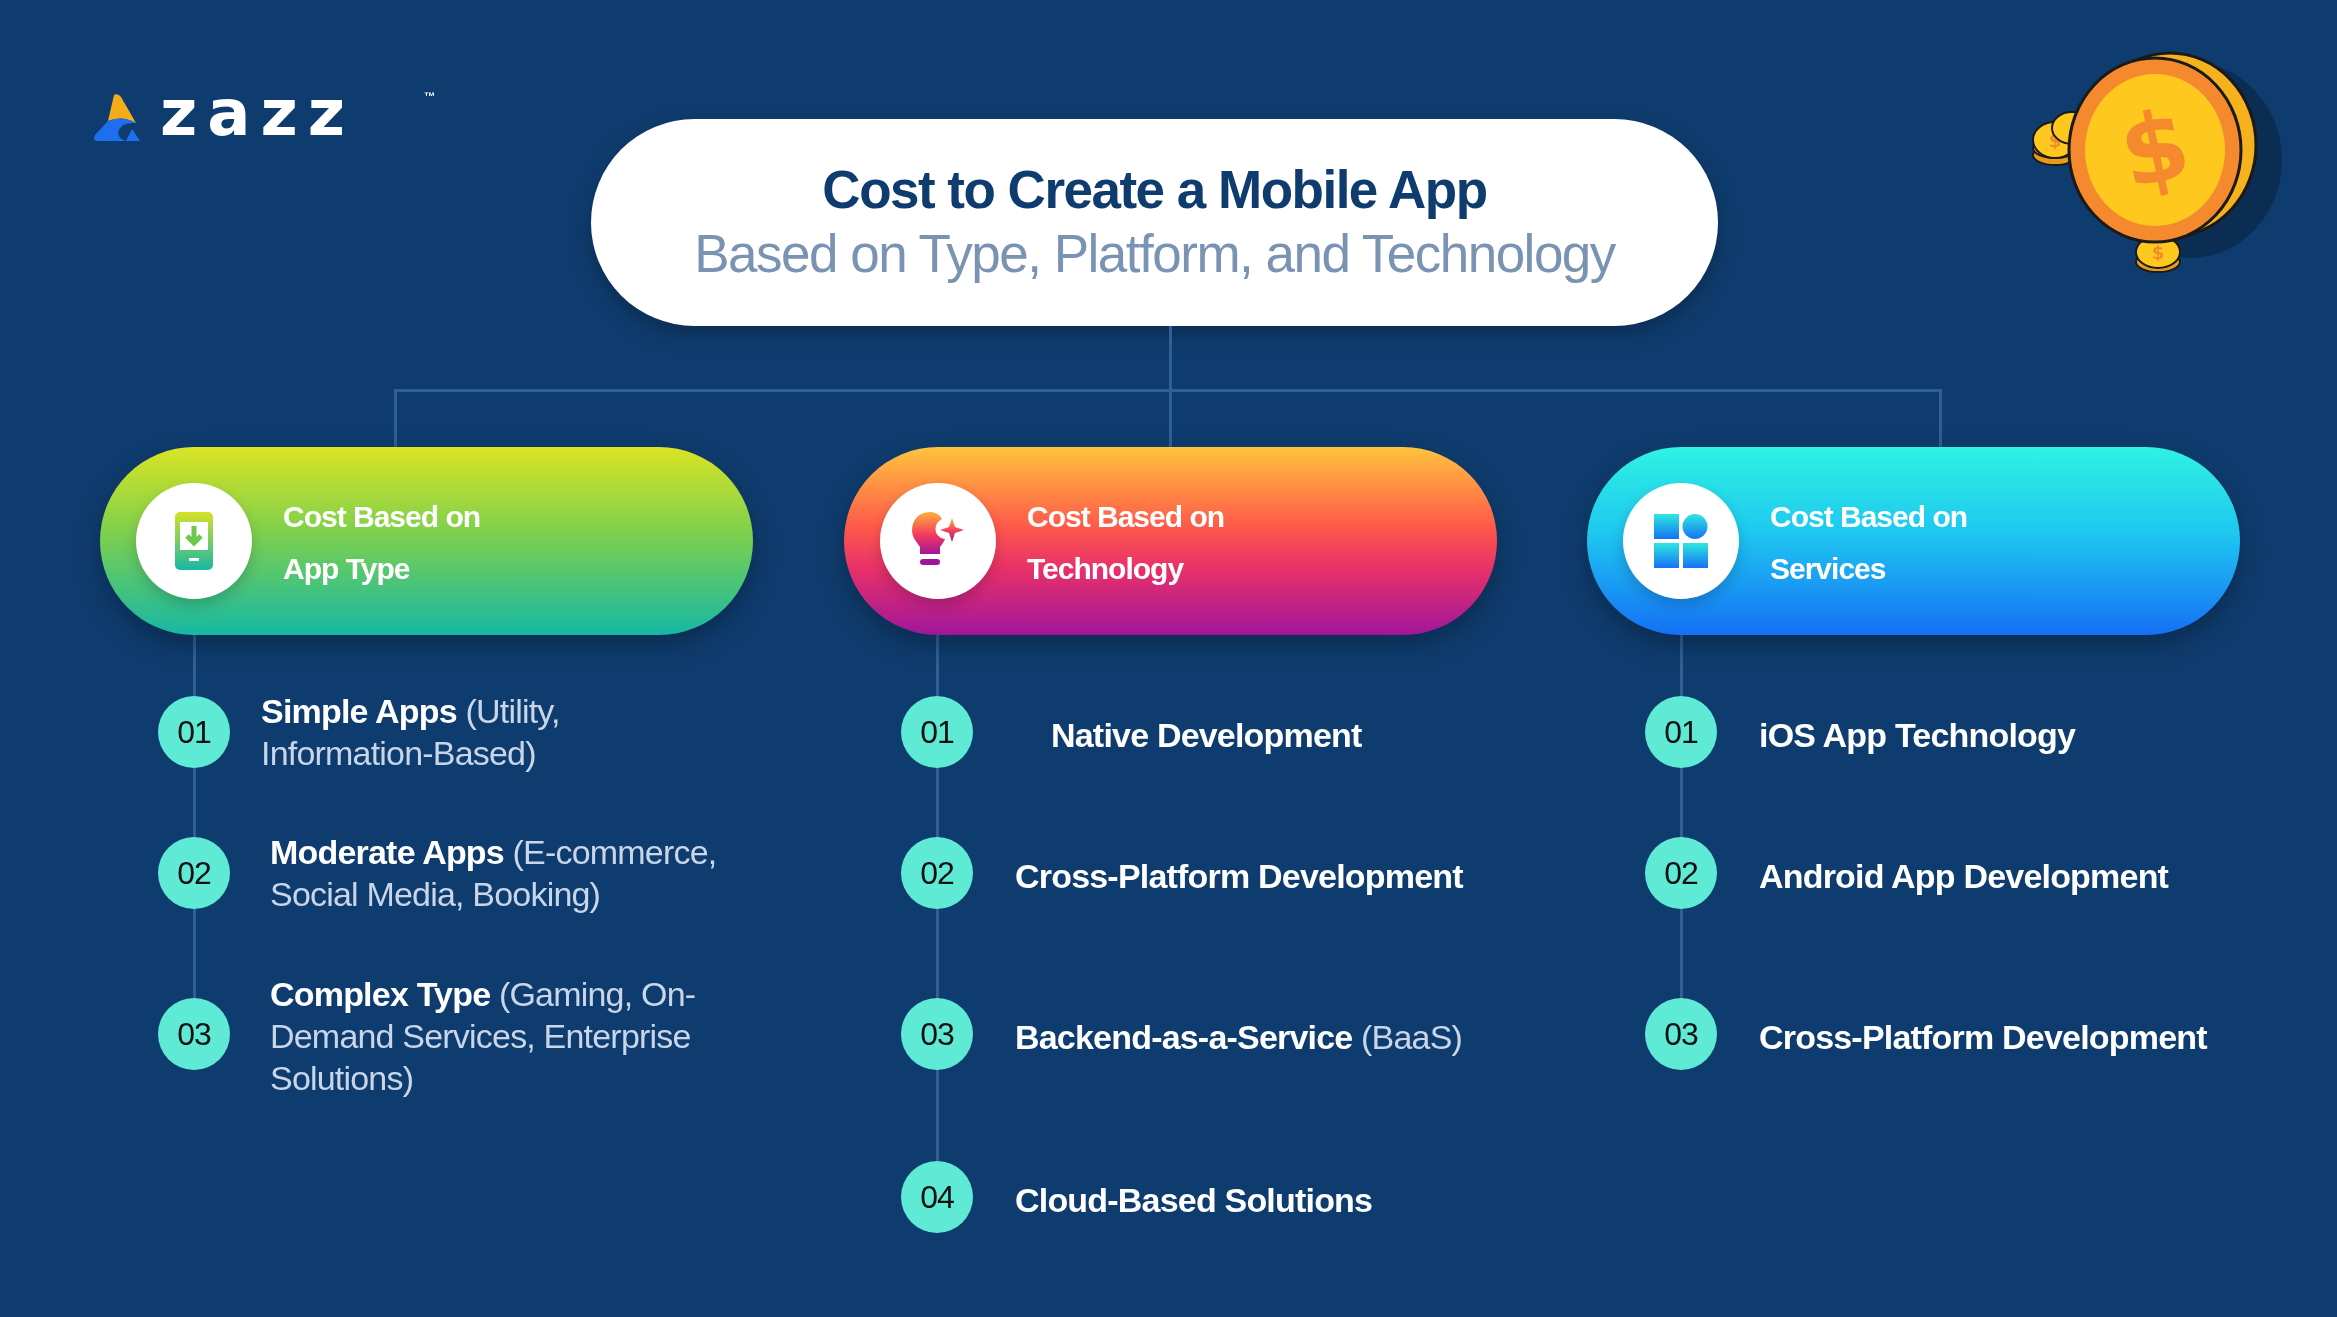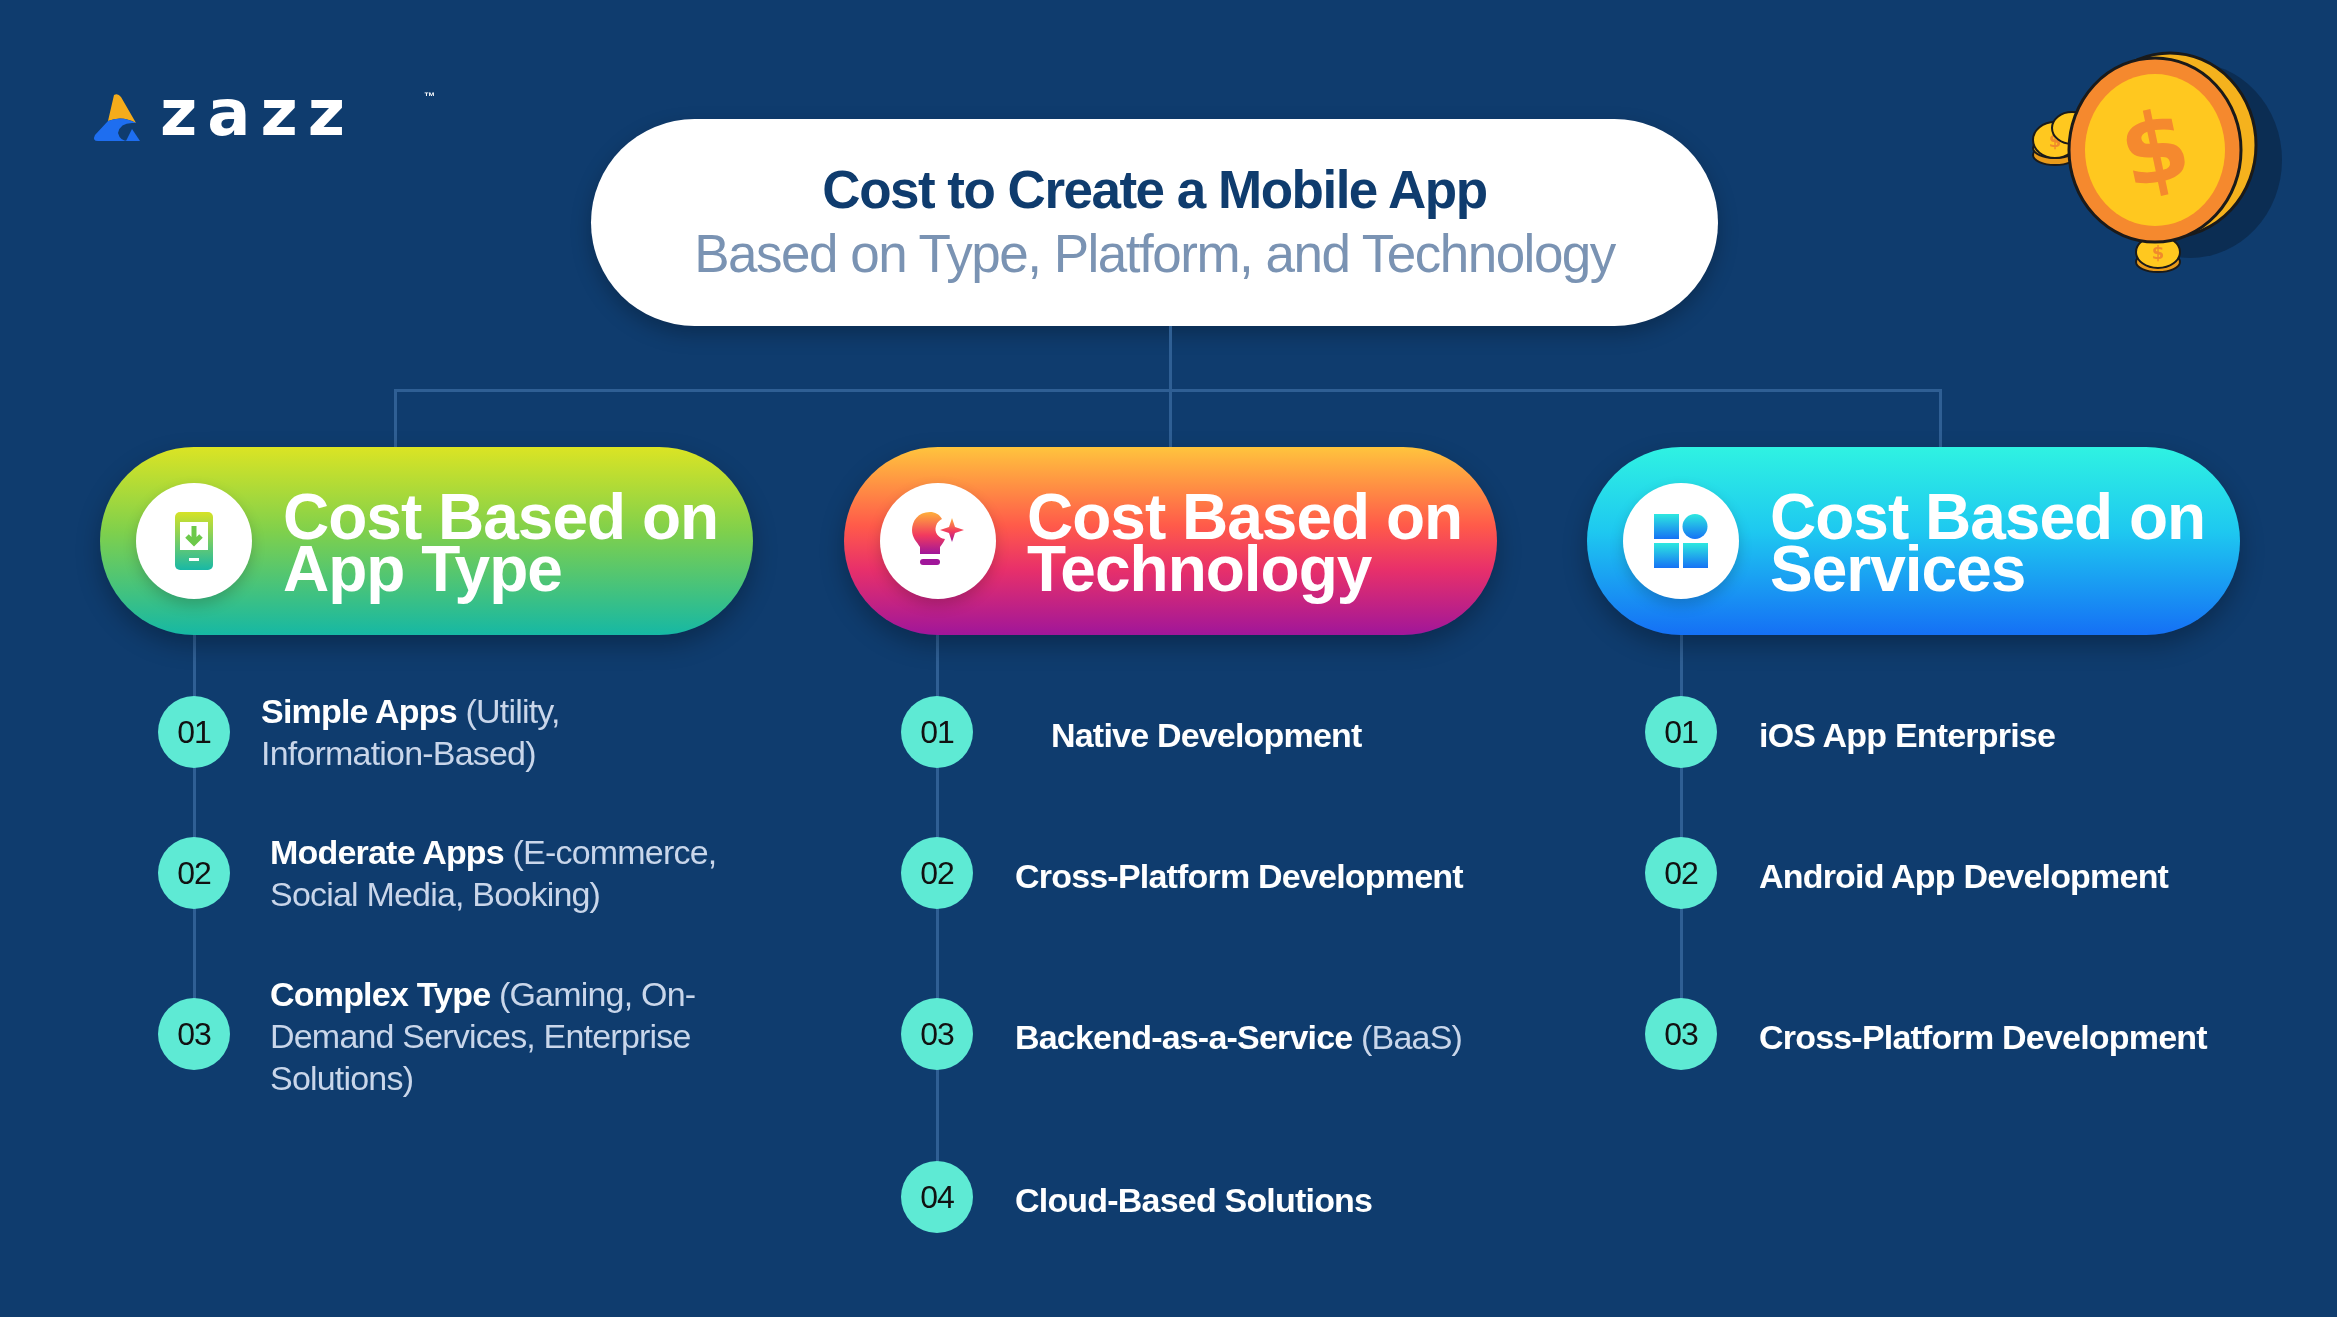--- a/index.html
+++ b/index.html
@@ -50,21 +50,21 @@
   .cat-pill.blue  { left: 1587px; background: linear-gradient(180deg, #2ff2e2 0%, #1ec8f0 45%, #1570f5 100%); }
 
   .cat-icon-circle {
     position: absolute; left: 36px; top: 36px; width: 116px; height: 116px;
     border-radius: 50%; background: #ffffff;
     box-shadow: 0 6px 14px rgba(0,0,0,0.18);
     display: flex; align-items: center; justify-content: center;
   }
   .cat-title {
     position: absolute; left: 183px; top: 44px;
-    font-size: 64px; font-weight: bold; color: #ffffff; line-height: 52px;
+    font-size: 30px; font-weight: bold; color: #ffffff; line-height: 52px;
     letter-spacing: -1px;
   }
 
   
   .num-circle {
     position: absolute; width: 72px; height: 72px; border-radius: 50%;
     background: #5eead4; color: #111111;
     font-size: 32px; display: flex; align-items: center; justify-content: center;
     letter-spacing: -1px;
   }
@@ -231,21 +231,21 @@
   <b>Backend-as-a-Service</b> <span>(BaaS)</span>
 </div>
 
 <div class="num-circle" style="left:901px; top:1161px;">04</div>
 <div class="item-text single" style="left:1015px; top:1200px;">
   <b>Cloud-Based Solutions</b>
 </div>
 
 <div class="num-circle" style="left:1645px; top:696px;">01</div>
 <div class="item-text single" style="left:1759px; top:735px;">
-  <b>iOS App Enterprise</b>
+  <b>iOS App Technology</b>
 </div>
 
 <div class="num-circle" style="left:1645px; top:837px;">02</div>
 <div class="item-text single" style="left:1759px; top:876px;">
   <b>Android App Development</b>
 </div>
 
 <div class="num-circle" style="left:1645px; top:998px;">03</div>
 <div class="item-text single" style="left:1759px; top:1037px;">
   <b>Cross-Platform Development</b>

